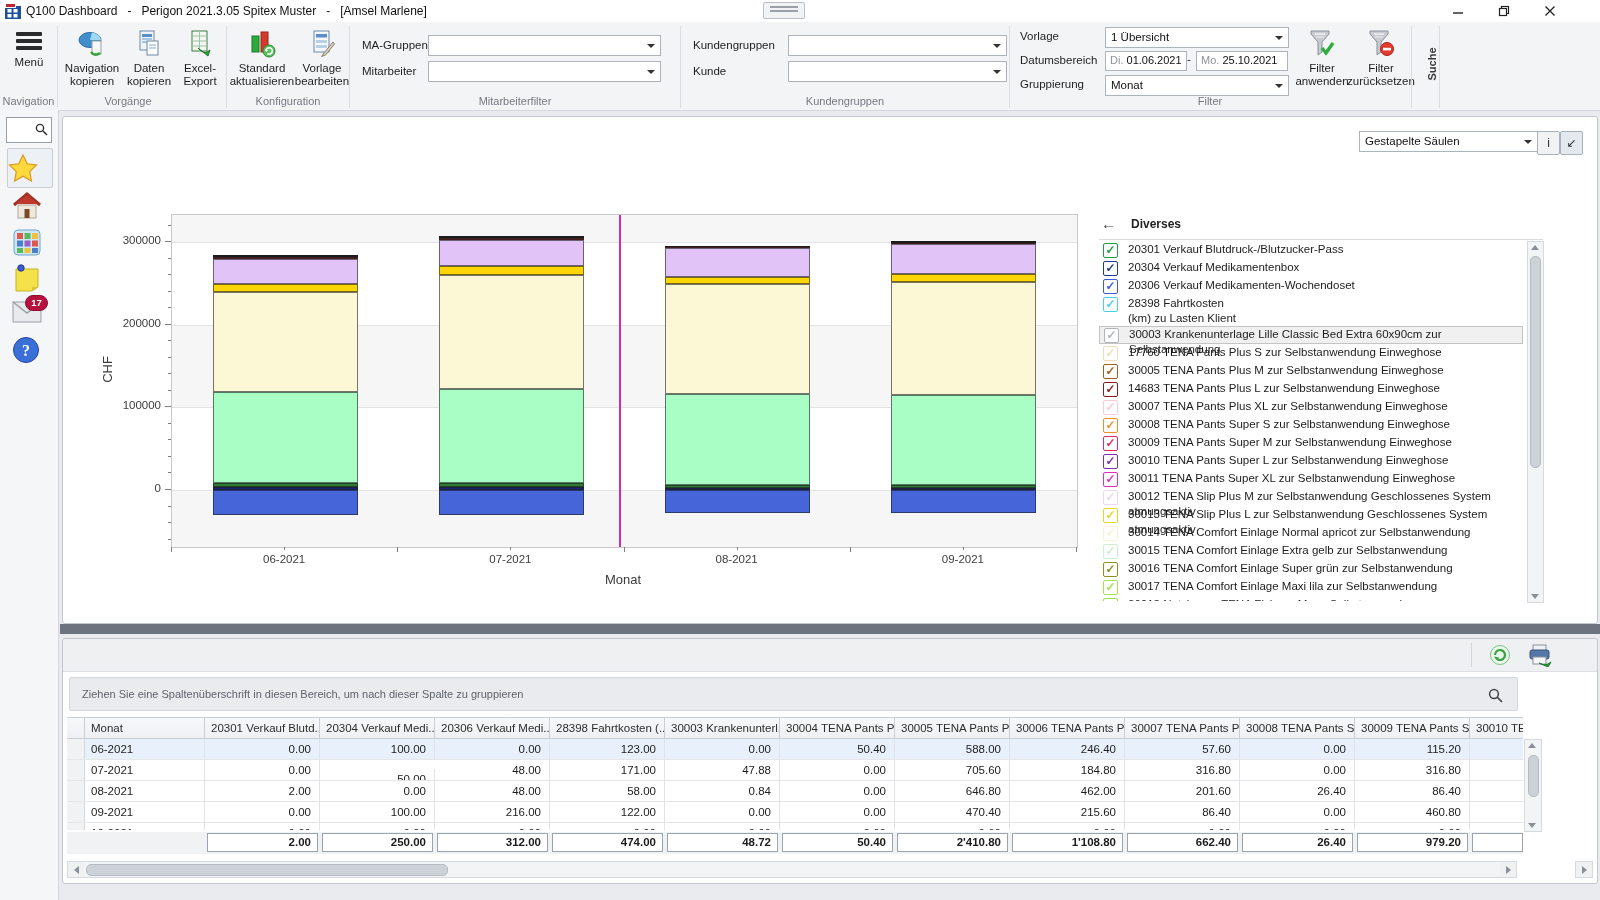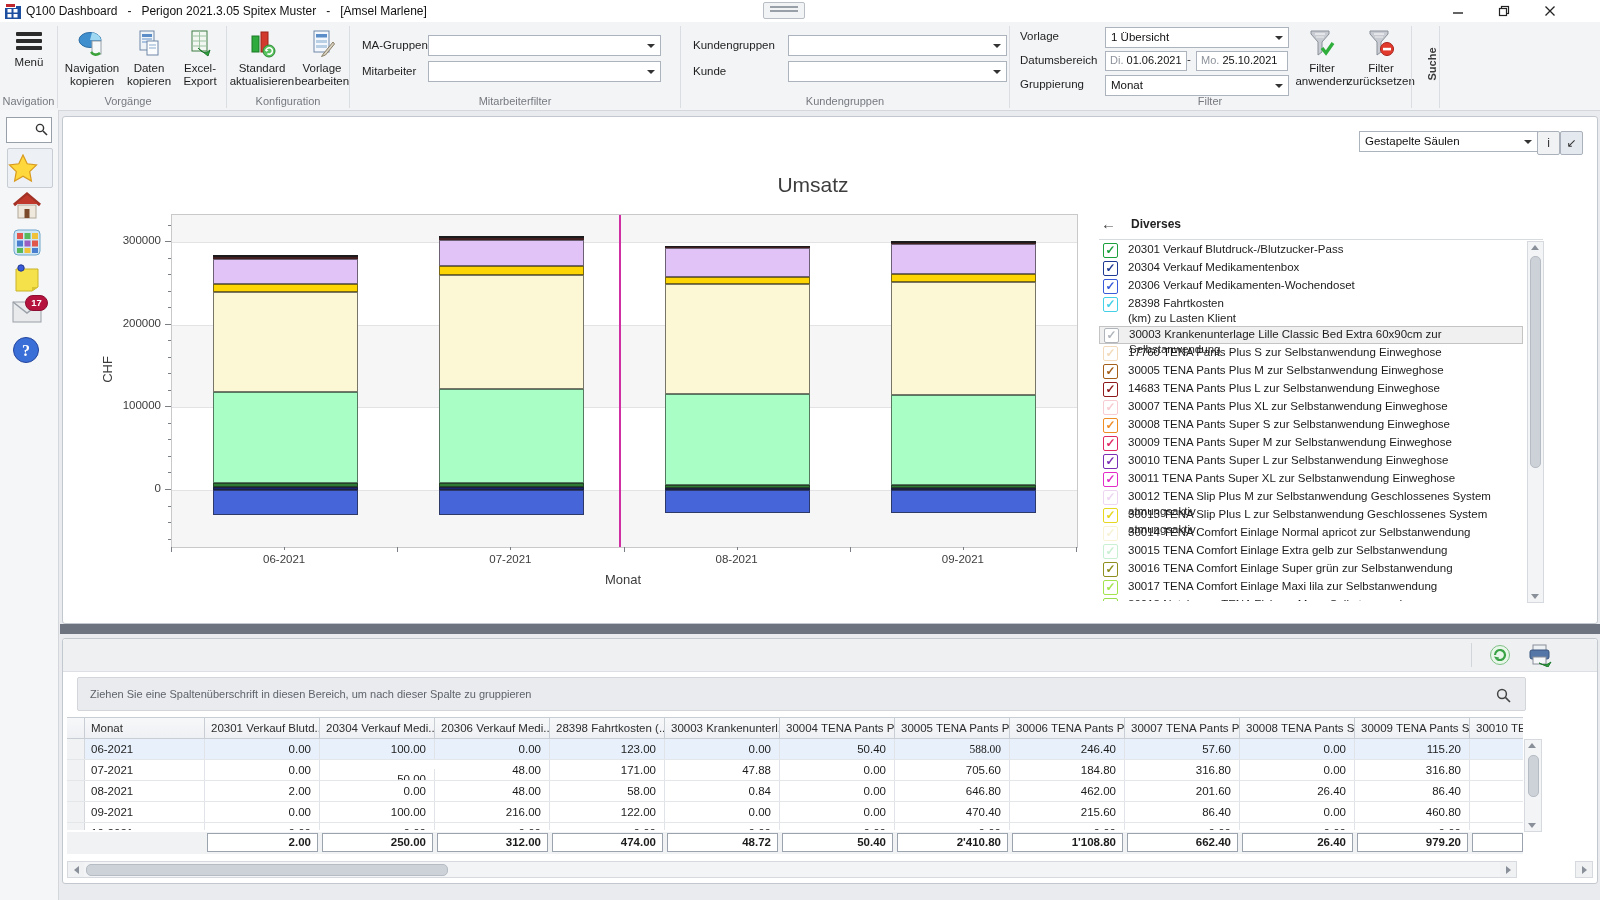--- a/index.html
+++ b/index.html
@@ -63,21 +63,21 @@
   .vsb{background:#f3f4f6;border:1px solid #d6d9dd;}
   .sbthumb{position:absolute;left:2px;width:9px;background:#cdd2d8;border:1px solid #b6bcc4;border-radius:5px;}
   .tri{width:0;height:0;display:inline-block;}
   .tri.up{border-left:4px solid transparent;border-right:4px solid transparent;border-bottom:5px solid #8a9099;}
   .tri.down{border-left:4px solid transparent;border-right:4px solid transparent;border-top:5px solid #8a9099;}
   .tri.left{border-top:4px solid transparent;border-bottom:4px solid transparent;border-right:5px solid #8a9099;}
   .tri.right{border-top:4px solid transparent;border-bottom:4px solid transparent;border-left:5px solid #8a9099;}
   
   .tbar{left:0;top:0;width:1534px;height:32px;background:#eef0f2;border-bottom:1px solid #dcdfe3;border-radius:3px 3px 0 0;}
   .groupbar{left:6px;top:38px;width:1449px;height:34px;background:#e9ebee;border:1px solid #d2d6da;border-radius:2px;
-            font-size:11px;color:#5f636b;display:flex;align-items:center;padding-left:12px;box-sizing:border-box;margin-left:8px;}
+            font-size:11px;color:#5f636b;display:flex;align-items:center;padding-left:12px;box-sizing:border-box;}
   .gridhead{left:4px;top:78px;height:22px;display:flex;overflow:hidden;width:1456px;}
   .hcell{box-sizing:border-box;border-right:1px solid #c9ced4;border-top:1px solid #c9ced4;border-bottom:1px solid #c9ced4;
          background:linear-gradient(#f7f8fa,#eef0f3);font-size:11.5px;color:#2d2d2d;line-height:20px;padding-left:6px;
          white-space:nowrap;overflow:hidden;flex:none;}
   .gridrows{left:4px;top:100px;width:1456px;height:91px;overflow:hidden;}
   .grow{display:flex;height:21px;background:#fff;border-bottom:1px solid #e4e7ea;box-sizing:border-box;}
   .grow.sel{background:#e8f1fb;}
   .gcell{box-sizing:border-box;border-right:1px solid #e0e3e7;font-size:11.5px;line-height:20px;flex:none;
          white-space:nowrap;overflow:hidden;}
   .gcell.num{text-align:right;padding-right:8px;}
@@ -311,21 +311,20 @@
 <div class="abs card" style="left:62px;top:116px;width:1534px;height:506px">
   <div class="abs combo" style="left:1296px;top:14px;width:172px">
     <span>Gestapelte Säulen</span><span class="arr"></span></div>
   <div class="abs smallbtn" style="left:1474px;top:14px">
       <span>i</span>
     </div>
   <div class="abs smallbtn" style="left:1497px;top:14px;background:#e4e9ef">
       <span>↙</span>
     </div>
 
-  <div class="abs charttitle">Umsatz</div>
 
   <div class="abs axistitle" style="left:14px;top:245px;width:60px;text-align:center;transform:rotate(-90deg)">CHF</div>
   <div class="abs plot" id="plot">
       <div class="band" style="top: 275.015px; height: 56.9851px;"></div>
       <div class="band" style="top: 109.841px; height: 82.5871px;"></div>
       <div class="band" style="top: 0px; height: 27.2537px;"></div>
       <div class="gline" style="top: 275.015px;"></div>
       <div class="gline" style="top: 192.428px;"></div>
       <div class="gline" style="top: 109.841px;"></div>
       <div class="gline" style="top: 27.2537px;"></div>
@@ -551,21 +550,21 @@
   <div class="abs gridrows" id="gridrows">
       <div class="grow sel">
         <div class="gcell ind" style="width: 18px;"></div>
         <div class="gcell txt" style="width: 120px;">06-2021</div>
         <div class="gcell num" style="width: 115px;">0.00</div>
         <div class="gcell num" style="width: 115px;">100.00</div>
         <div class="gcell num" style="width: 115px;">0.00</div>
         <div class="gcell num" style="width: 115px;">123.00</div>
         <div class="gcell num" style="width: 115px;">0.00</div>
         <div class="gcell num" style="width: 115px;">50.40</div>
-        <div class="gcell num" style="width: 115px; font-family: Liberation Serif, serif;">588.00</div>
+        <div class="gcell num" style="width: 115px;">588.00</div>
         <div class="gcell num" style="width: 115px;">246.40</div>
         <div class="gcell num" style="width: 115px;">57.60</div>
         <div class="gcell num" style="width: 115px;">0.00</div>
         <div class="gcell num" style="width: 115px;">115.20</div>
         <div class="gcell num" style="width: 55px;"></div>
       </div>
       <div class="grow">
         <div class="gcell ind" style="width: 18px;"></div>
         <div class="gcell txt" style="width: 120px;">07-2021</div>
         <div class="gcell num" style="width: 115px;">0.00</div>

